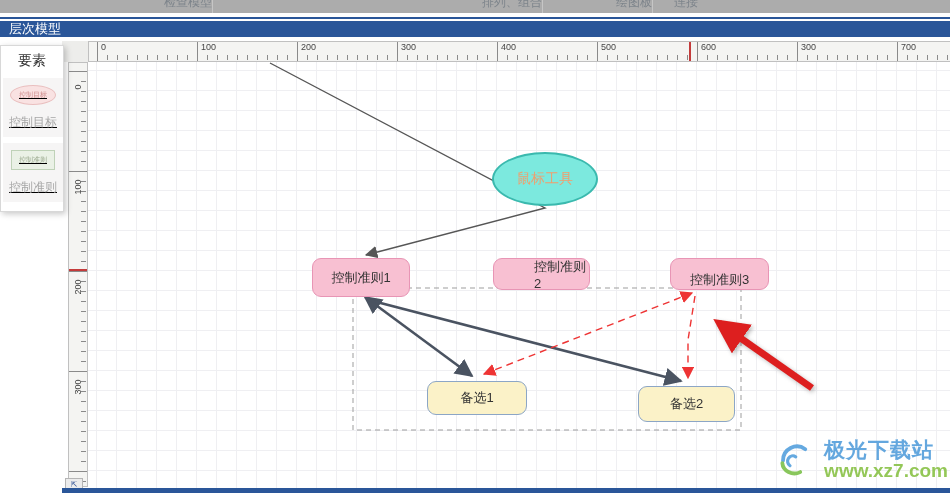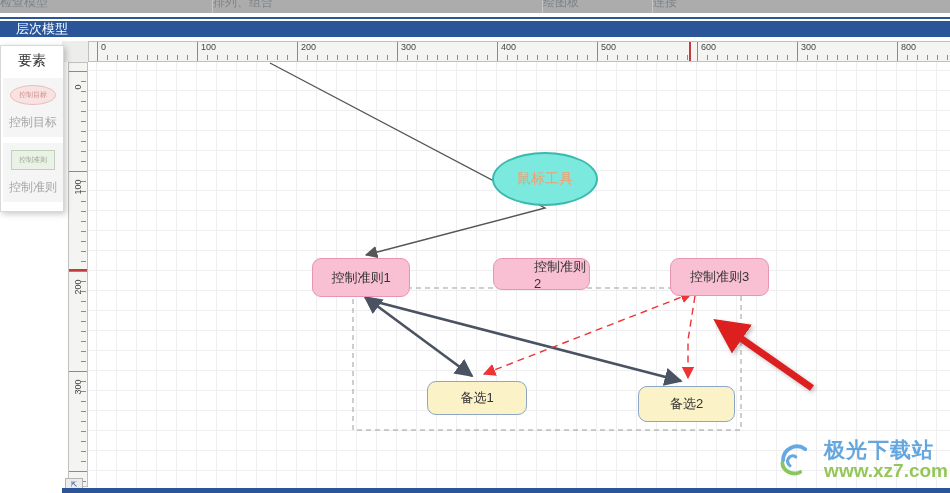--- a/index.html
+++ b/index.html
@@ -3,29 +3,29 @@
 <meta charset="utf-8">
 <style>
   * { margin:0; padding:0; box-sizing:border-box; }
   html,body { width:950px; height:493px; overflow:hidden; background:#fff;
     font-family:"Liberation Sans", sans-serif; }
   #stage { position:relative; width:950px; height:493px; background:#fff; overflow:hidden; }
 
   
   .ribbon-strip { position:absolute; left:0; top:0; width:950px; height:13px;
     background:#acacac; display:flex; overflow:hidden; }
-  .rgroup { display:flex; justify-content:flex-start; align-items:flex-start;
+  .rgroup { display:flex; justify-content:flex-end; align-items:flex-start;
     border-right:1px solid #c6c6c6; height:100%; }
   .rgroup:last-child { border-right:none; }
   .rgroup span { font-size:12px; line-height:13px; color:#7d848b; transform:translateY(-4px); white-space:nowrap; }
   .accent-line { position:absolute; left:0; top:17px; width:950px; height:2px; background:#2a5699; }
 
   
   .titlebar { position:absolute; left:0; top:21px; width:950px; height:16px;
-    background:#2a5699; color:#fff; font-size:13px; display:flex; align-items:center; padding-left:16px; }
+    background:#2a5699; color:#fff; font-size:13px; display:flex; align-items:center; padding-left:9px; }
 
   
   .h-ruler { position:absolute; left:88px; top:41px; width:862px; height:21px;
     background:#f4f4f2; border:1px solid #c0c0c0; border-right:none; }
   .h-ruler::after { content:""; position:absolute; left:8px; right:0; bottom:1px; height:5px;
     background-image:repeating-linear-gradient(to right,#8a8a8a 0 1px,transparent 1px 10px); }
   .hr-num { position:absolute; top:0; height:19px; border-left:1px solid #8a8a8a;
     padding-left:3px; font-size:9px; color:#454545; }
   .h-marker { position:absolute; top:0; bottom:0; width:2px; background:#c43b3b; }
 
@@ -48,33 +48,33 @@
     background-size:20px 20px; background-position:8px 8px; }
   .layer { position:absolute; left:0; top:0; width:862px; height:431px; }
 
   .node { position:absolute; display:flex; align-items:center; justify-content:center;
     font-size:13px; color:#333;border-radius:9px; }
   .goal-node { left:404px; top:90px; width:106px; height:54px; border-radius:50%;
     background:#7ce9de; border:2px solid #3ab9ae; color:#ef9f6e; font-size:14px; }
   .crit { background:#f8c0d2; border:1px solid #e895b5; }
   .crit1 { left:224px; top:196px; width:98px; height:39px; }
   .crit2 { left:405px; top:196px; width:97px; height:32px;padding-left:40px; }
-  .crit3 { left:582px; top:196px; width:99px; height:38px; }
+  .crit3 { left:582px; top:196px; width:99px; height:32px;align-items:flex-end; }
   .alt { background:#fbf2c8; border:1px solid #8ca6c6; }
   .alt1 { left:339px; top:319px; width:100px; height:34px; }
   .alt2 { left:550px; top:324px; width:97px; height:36px; }
 
   .annotation-layer { filter:drop-shadow(2px 2px 2px rgba(110,110,110,.45)); pointer-events:none; }
 
   
   .elements-panel { position:absolute; left:0; top:45px; width:64px; height:167px; background:#fff;
     border:1px solid #d8d8d8; box-shadow:2px 2px 6px rgba(0,0,0,.22); }
   .panel-header { height:30px; display:flex; align-items:center; justify-content:center;
     font-size:14px; color:#333; background:#fff; }
-  .panel-item { margin:2px 0 6px 2px; background:#f6f5f5; padding:5px 0 6px 0; text-align:center; }
+  .panel-item { margin:2px 0 6px 2px; background:#f6f5f5; padding:5px 0 6px 0; text-align:center;text-decoration:underline; }
   .shape-preview { margin:2px auto 9px auto; display:flex; align-items:center; justify-content:center;
     font-size:7px; }
   .prev-ellipse { width:46px; height:20px; border-radius:50%; background:#f9e2e2; border:1px solid #e9bfbf; color:#cf8d8d; }
   .prev-rect { width:44px; height:20px; background:#eaf1e6; border:1px solid #bfd2b8; color:#9aa98e; }
   .panel-item .item-label { font-size:12px; color:#a6a6a6; }
 
   
   .watermark { position:absolute; left:776px; top:431px; width:172px; height:58px;
     display:flex; align-items:center; opacity:.92; }
   .wm-text { display:flex; flex-direction:column; line-height:1.05; margin-left:15px; }
@@ -112,21 +112,21 @@
 
   <div class="h-ruler">
     <span class="hr-num" style="left:8px">0</span>
     <span class="hr-num" style="left:108px">100</span>
     <span class="hr-num" style="left:208px">200</span>
     <span class="hr-num" style="left:308px">300</span>
     <span class="hr-num" style="left:408px">400</span>
     <span class="hr-num" style="left:508px">500</span>
     <span class="hr-num" style="left:608px">600</span>
     <span class="hr-num" style="left:708px">300</span>
-    <span class="hr-num" style="left:808px">800</span>
+    <span class="hr-num" style="left:808px">700</span>
     <div class="h-marker" style="left:600px"></div>
   </div>
 
   <div class="v-ruler">
     <div class="vr-num" style="top:8px">
         <span>0</span>
       </div>
     <div class="vr-num" style="top:108px">
         <span>100</span>
       </div>

